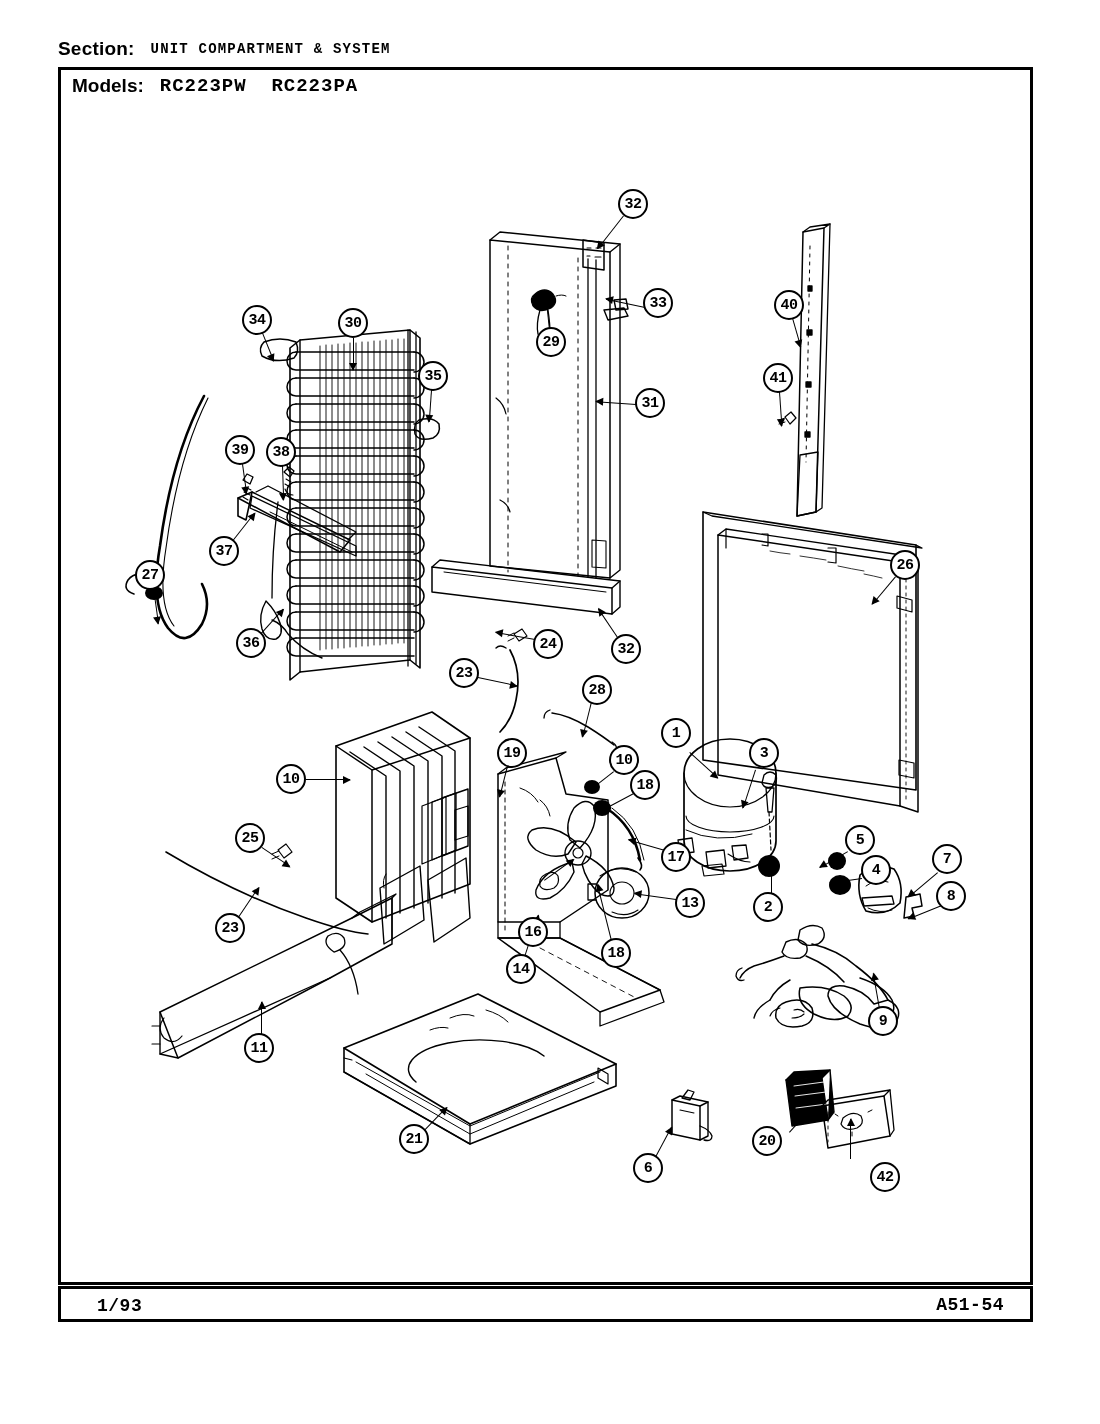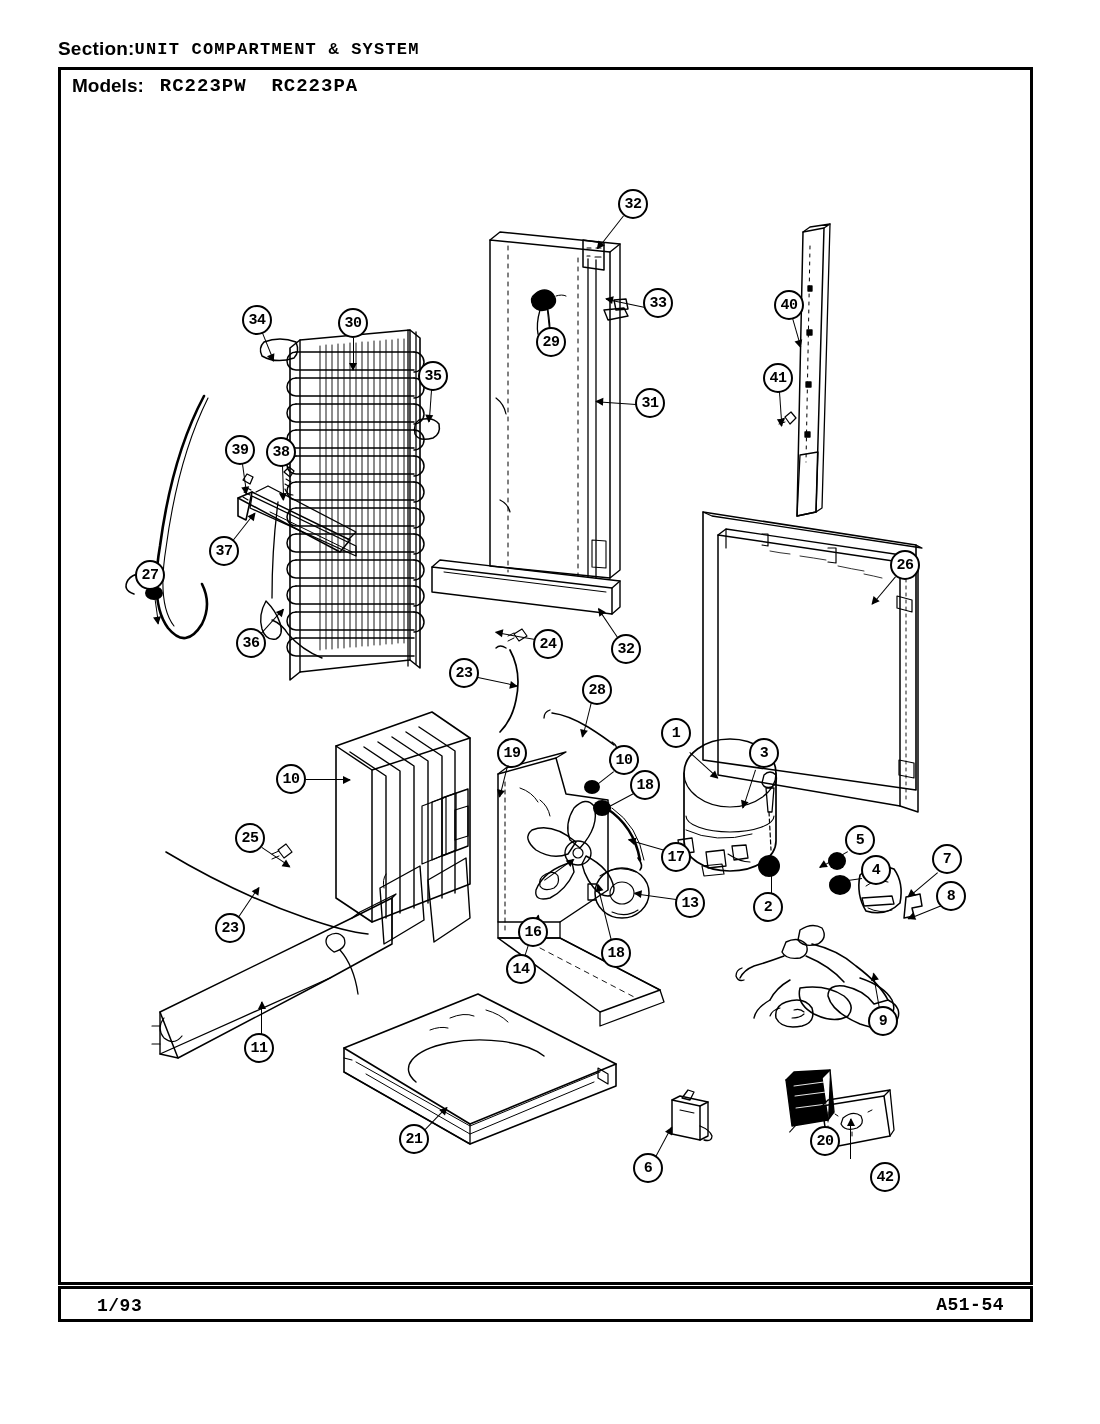--- a/index.html
+++ b/index.html
@@ -8,21 +8,21 @@
     width:1100px;height:1424px;position:relative;overflow:hidden;
     font-family:"Liberation Sans", sans-serif; color:#000;
   }
   #sheet{position:absolute;left:0;top:0;width:1100px;height:1136px;background:#fff;}
 
   
   .hdr{position:absolute;left:58px;top:34px;width:960px;height:30px;
        display:flex;align-items:center;white-space:pre;}
   .hdr .lbl{font-weight:bold;font-size:19px;letter-spacing:.2px;}
   .hdr .val{font-family:"Liberation Mono", monospace;font-weight:bold;
-            font-size:17px;letter-spacing:1.2px;}
+            font-size:14px;letter-spacing:1.2px;margin-left:16px;}
 
   .modelrow{position:absolute;left:72px;top:72px;width:940px;height:28px;
        display:flex;align-items:center;white-space:pre;}
   .modelrow .lbl{font-weight:bold;font-size:19px;}
   .modelrow .val{font-family:"Liberation Mono", monospace;font-weight:bold;
             font-size:19px;letter-spacing:1px;margin-left:16px;}
 
   
   .frame{position:absolute;left:58px;top:67px;width:975px;height:1218px;
          border:3px solid #000;box-sizing:border-box;background:transparent;}
@@ -484,21 +484,21 @@
       <div class="callout" style="left: 601px; top: 938px;">18</div>
       <div class="leader" style="left: 544px; top: 880px; width: 36px; transform: rotate(-36deg);"></div>
       <div class="callout" style="left: 518px; top: 873px; margin-top: 44px;">16</div>
       <div class="leader" style="left: 665px; top: 851px; width: 38px; transform: rotate(196deg);"></div>
       <div class="callout" style="left: 661px; top: 842px;">17</div>
       <div class="leader" style="left: 634px; top: 794px; width: 34px; transform: rotate(152deg);"></div>
       <div class="callout" style="left: 630px; top: 770px;">18</div>
       <div class="leader" style="left: 508px; top: 766px; width: 32px; transform: rotate(104deg);"></div>
       <div class="callout" style="left: 497px; top: 738px;">19</div>
       <div class="leader" style="left: 789px; top: 1132px; width: 34px; transform: rotate(-48deg);"></div>
-      <div class="callout" style="left: 810px; top: 1126px; text-align: center;">20</div>
+      <div class="callout" style="left: 752px; top: 1126px; text-align: center;">20</div>
       <div class="leader" style="left: 424px; top: 1130px; width: 32px; transform: rotate(-46deg);"></div>
       <div class="callout" style="left: 399px; top: 1124px;">21</div>
       <div class="leader" style="left: 618px; top: 639px; width: 36px; transform: rotate(-124deg);"></div>
       <div class="callout" style="left: 611px; top: 634px;">32</div>
       <div class="leader" style="left: 478px; top: 677px; width: 40px; transform: rotate(12deg);"></div>
       <div class="callout" style="left: 449px; top: 658px;">23</div>
       <div class="leader" style="left: 238px; top: 917px; width: 36px; transform: rotate(-56deg);"></div>
       <div class="callout" style="left: 215px; top: 913px;">23</div>
       <div class="leader" style="left: 535px; top: 640px; width: 40px; transform: rotate(190deg);"></div>
       <div class="callout" style="left: 533px; top: 629px;">24</div>

